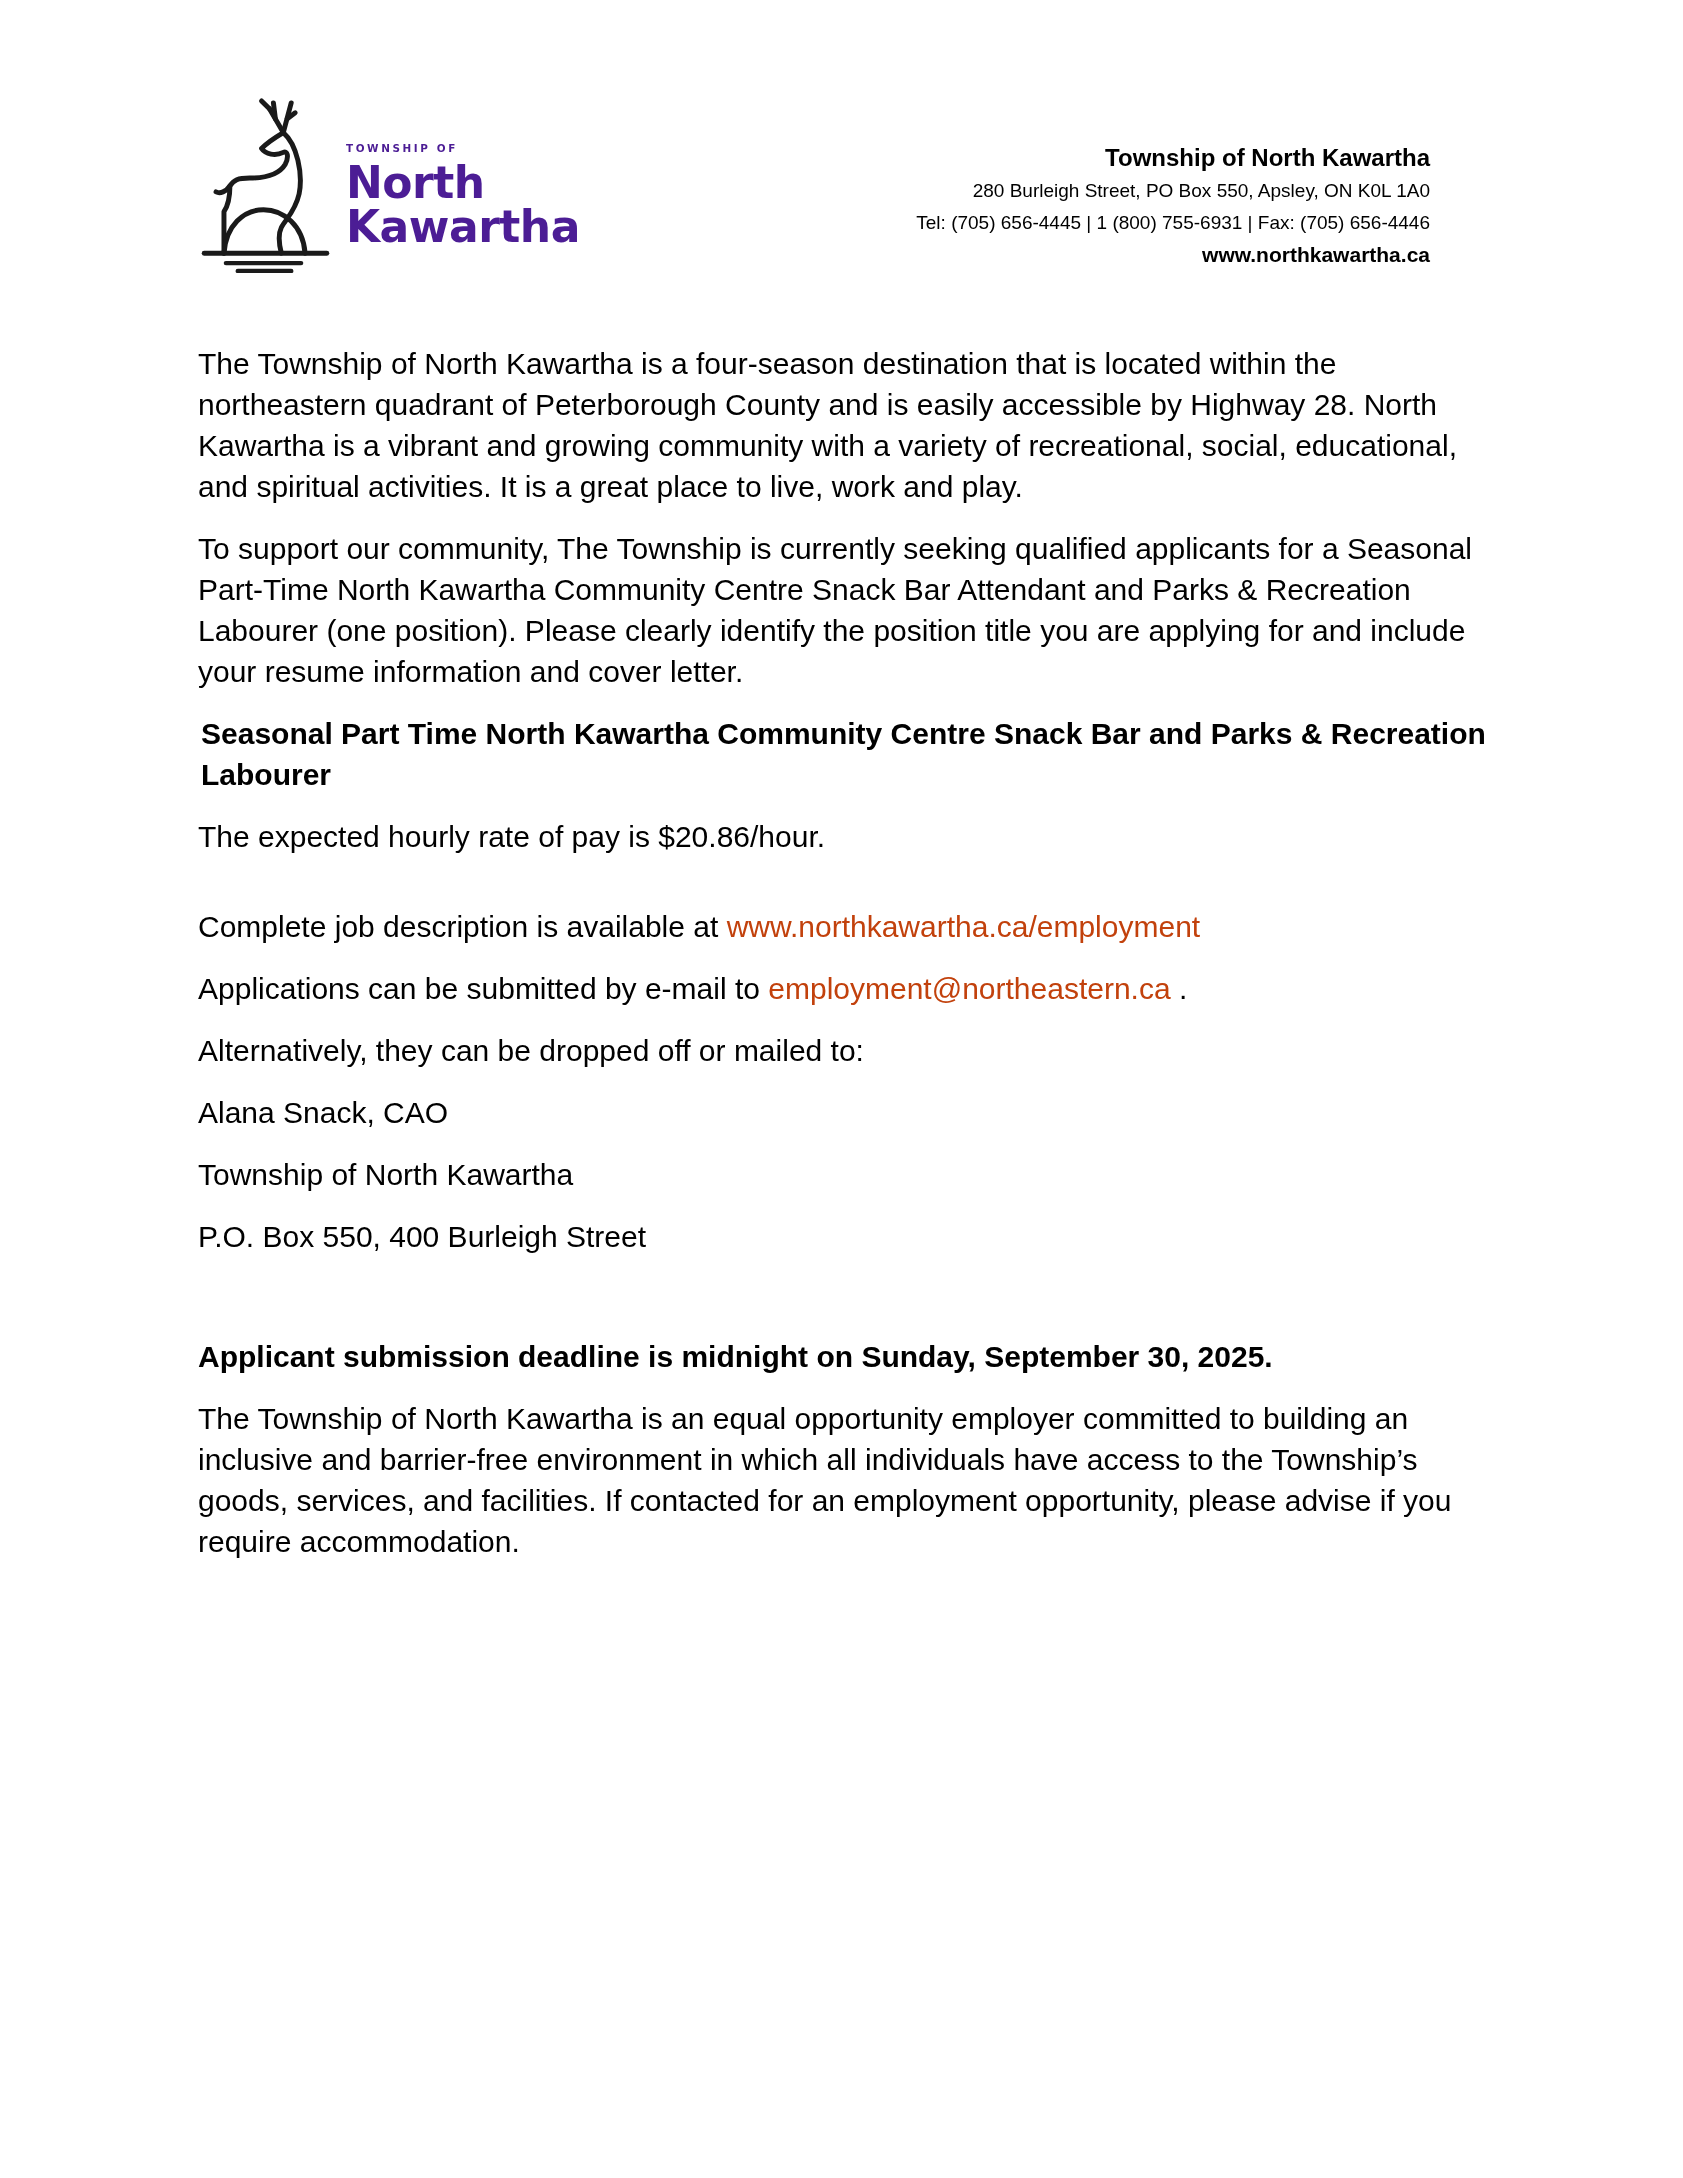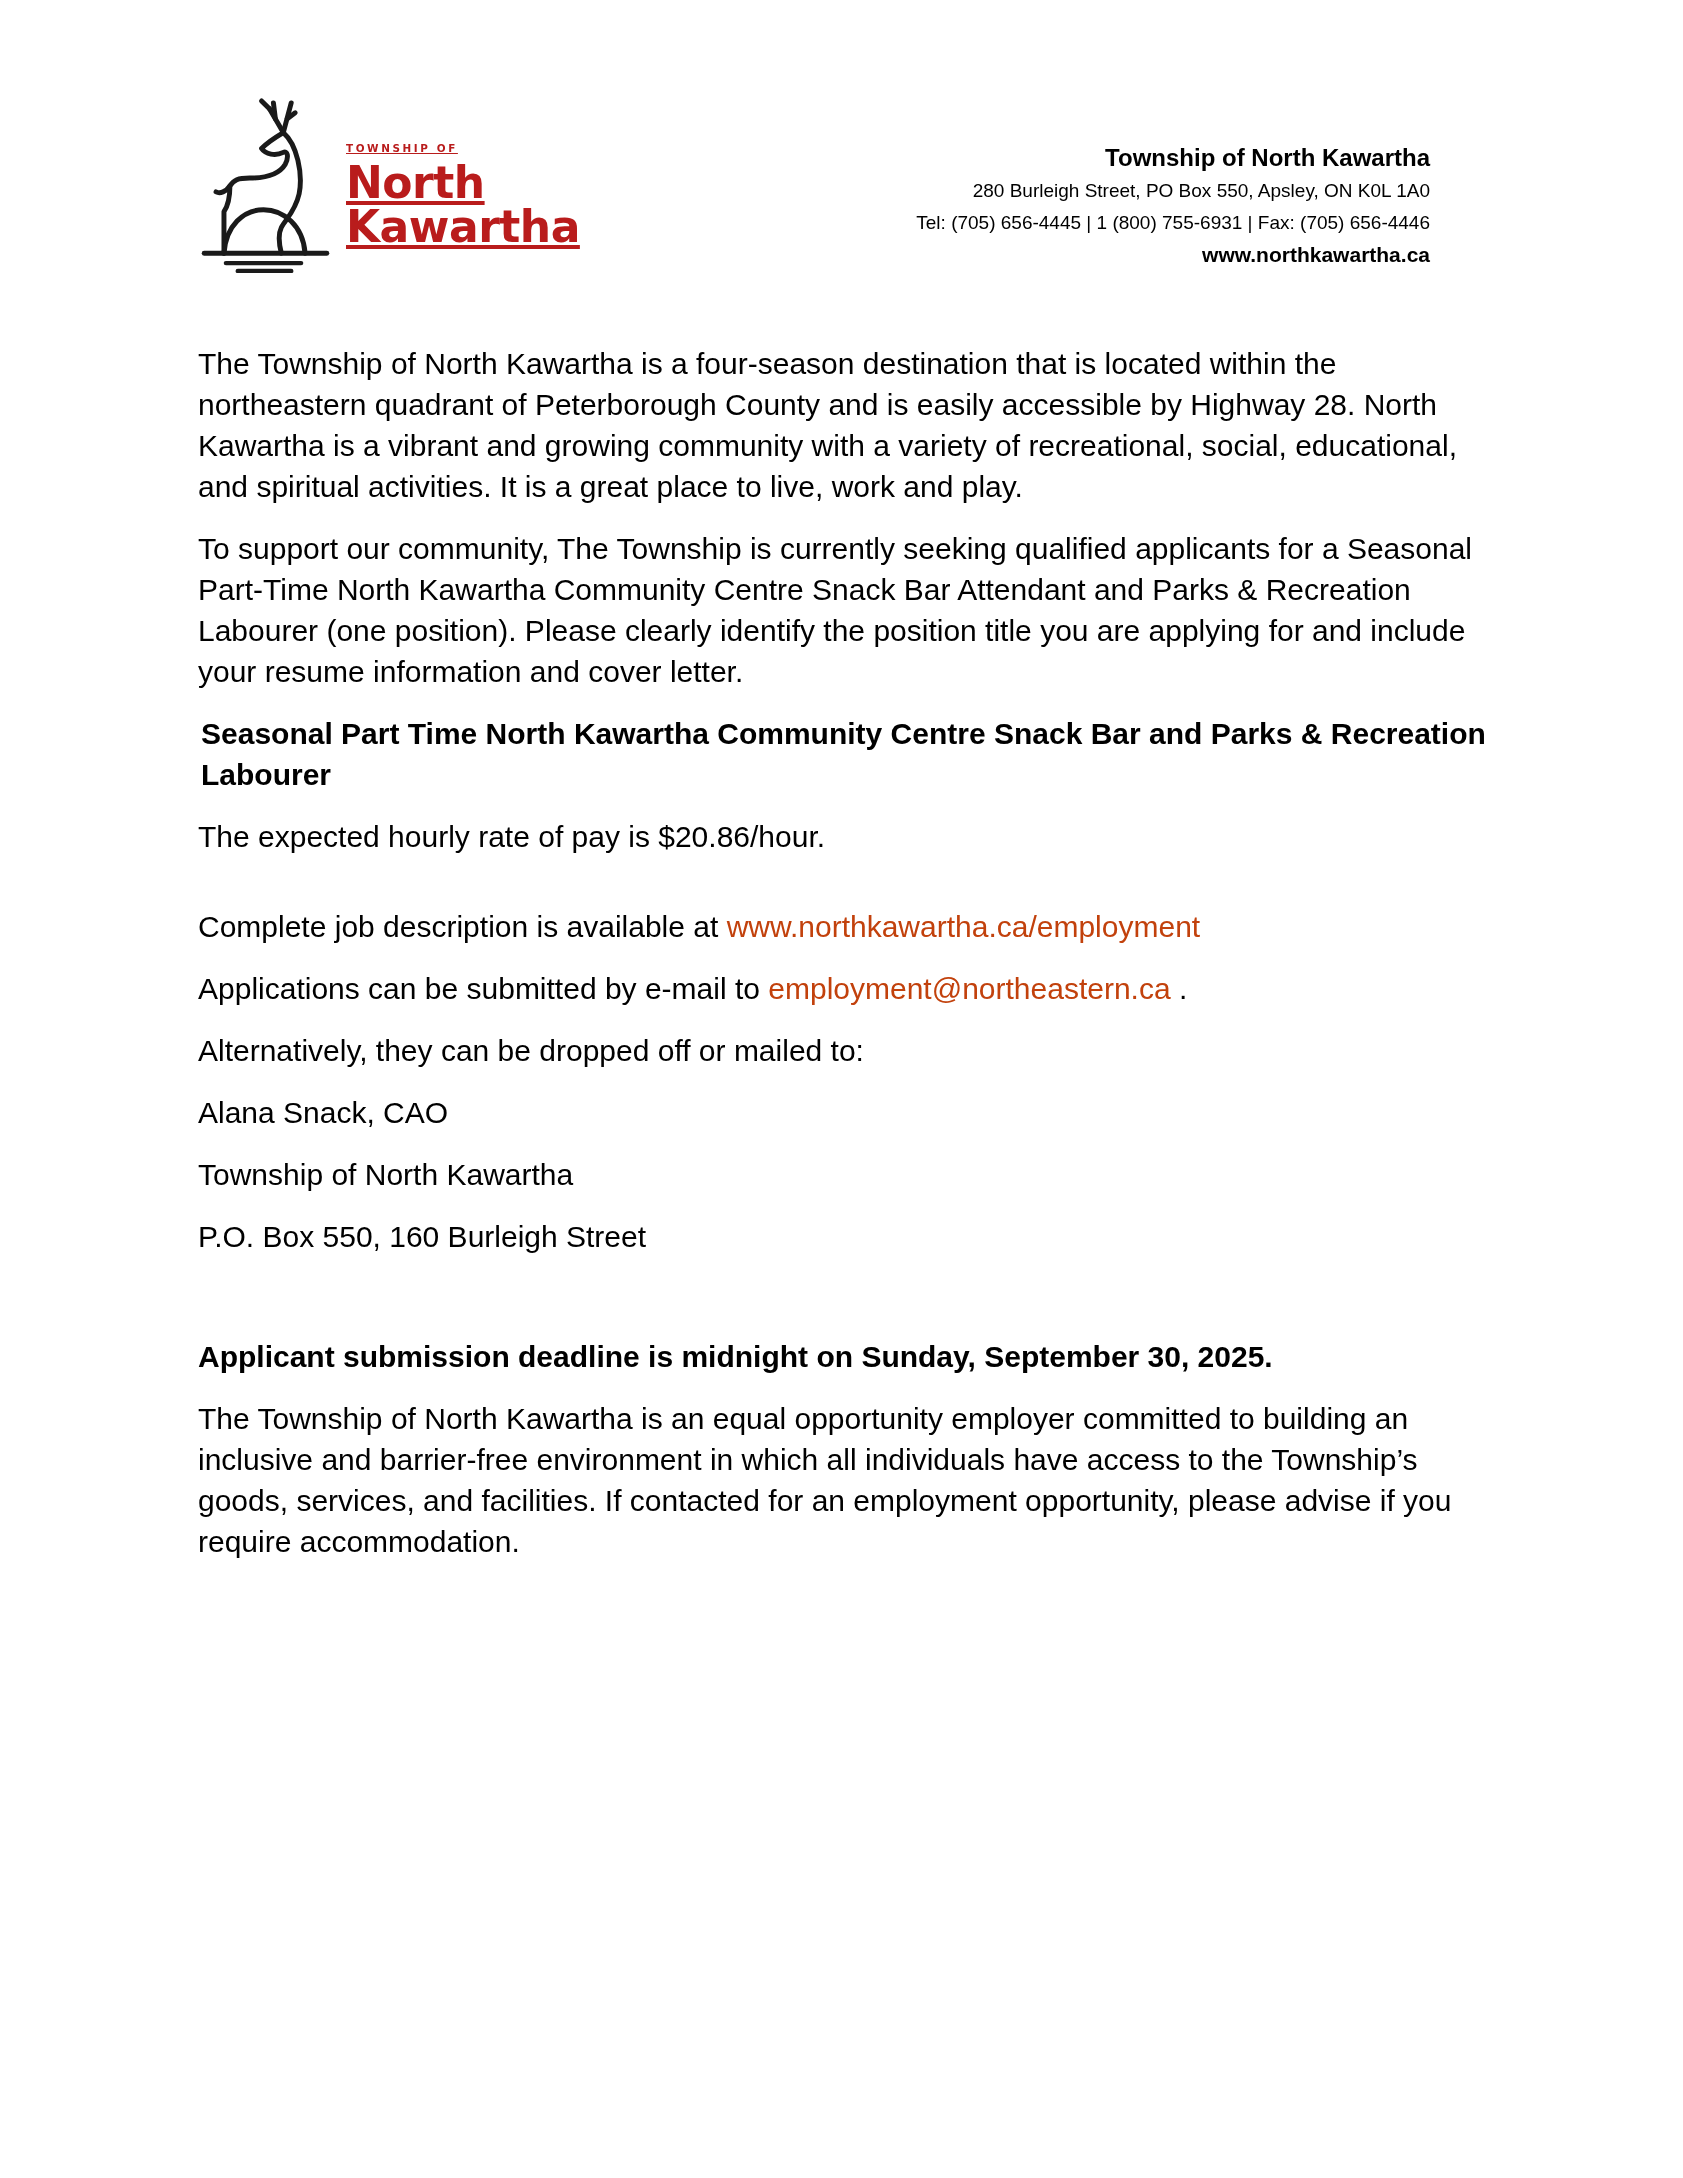--- a/index.html
+++ b/index.html
@@ -34,22 +34,21 @@
       left: 0;
       top: 0;
       width: 139px;
       height: 178px;
     }
     .logo .wordmark {
       position: absolute;
       left: 150px;
       top: 46px;
       font-family: "DejaVu Sans", sans-serif;
-      color: #b91c1c;
-      text-decoration: underline;
+      color: #4c1d95;
     }
     .logo .township-of {
       font-size: 10.4px;
       font-weight: bold;
       letter-spacing: 2.6px;
       line-height: 14px;
     }
     .logo .north, .logo .kawartha {
       font-size: 44px;
       font-weight: bold;
@@ -160,20 +159,20 @@
       <span>Complete job description is available at </span><a class="link">www.northkawartha.ca/employment</a>
     </p>
     <p>
       <span>Applications can be submitted by e-mail to </span><a class="link">employment@northeastern.ca</a><span> .</span>
     </p>
     <p>Alternatively, they can be dropped off or mailed to:</p>
 
     <div>
       <p class="addr-line">Alana Snack, CAO</p>
       <p class="addr-line">Township of North Kawartha</p>
-      <p class="addr-line">P.O. Box 550, 160 Burleigh Street</p>
+      <p class="addr-line">P.O. Box 550, 400 Burleigh Street</p>
     </div>
 
     <p class="deadline">Applicant submission deadline is midnight on Sunday, September 30, 2025.</p>
     <p>The Township of North Kawartha is an equal opportunity employer committed to building an inclusive and barrier-free environment in which all individuals have access to the Township’s goods, services, and facilities. If contacted for an employment opportunity, please advise if you require accommodation.</p>
   </div>
 </div>
 
 
 </body></html>

